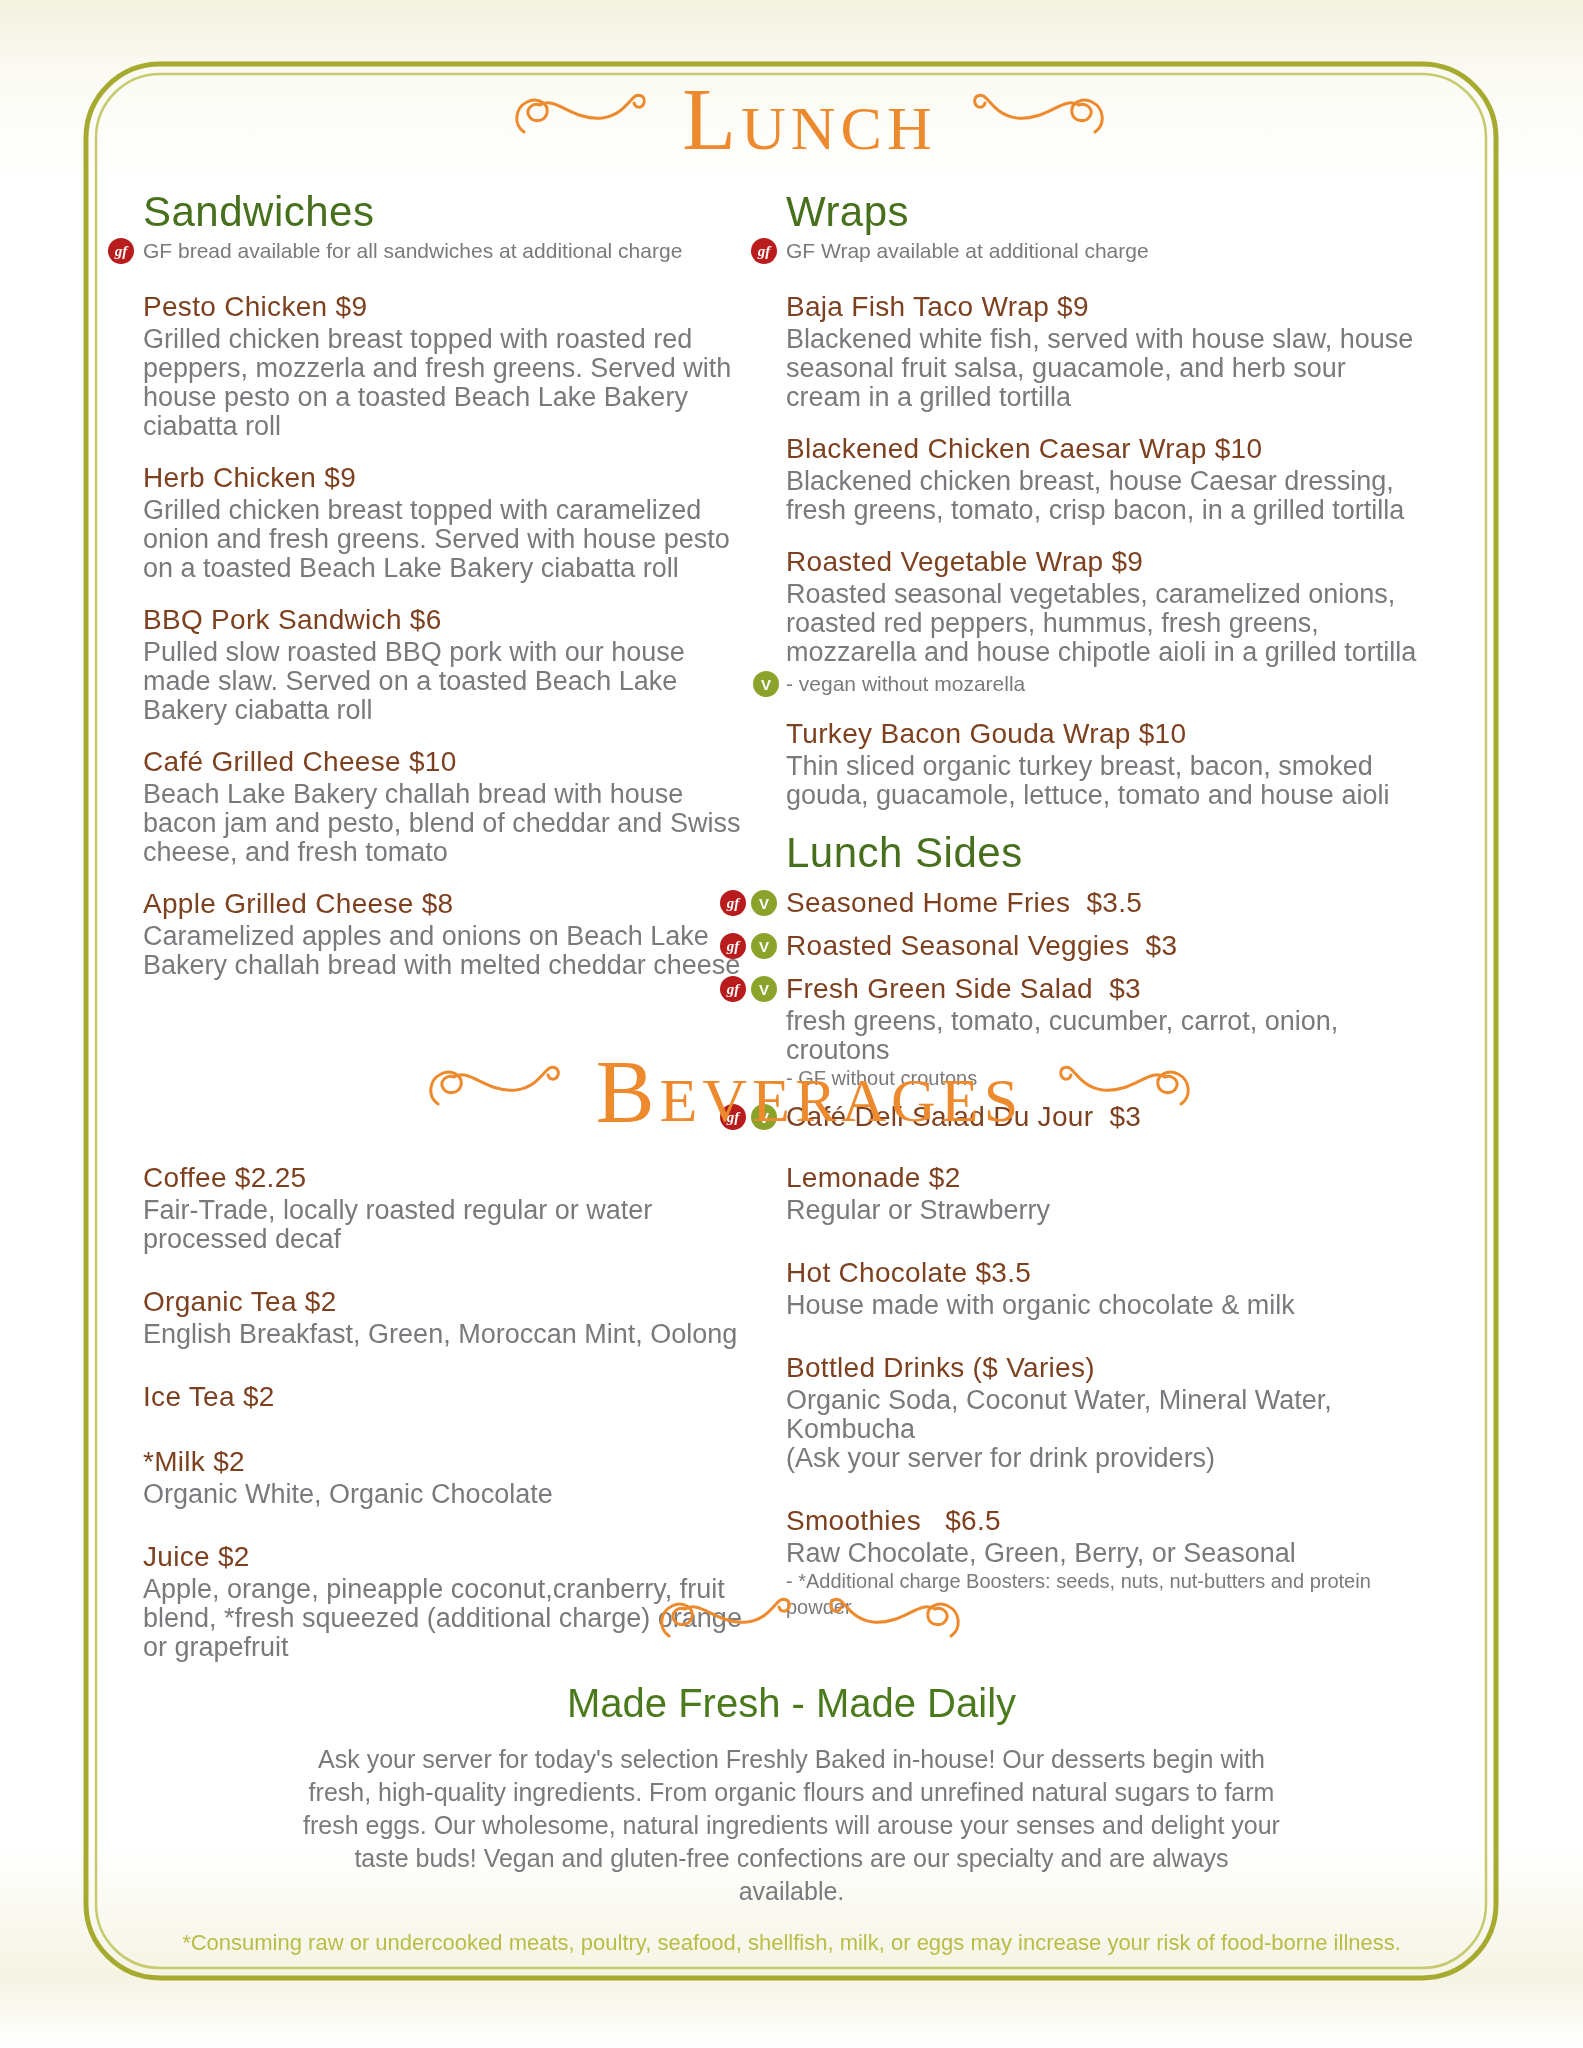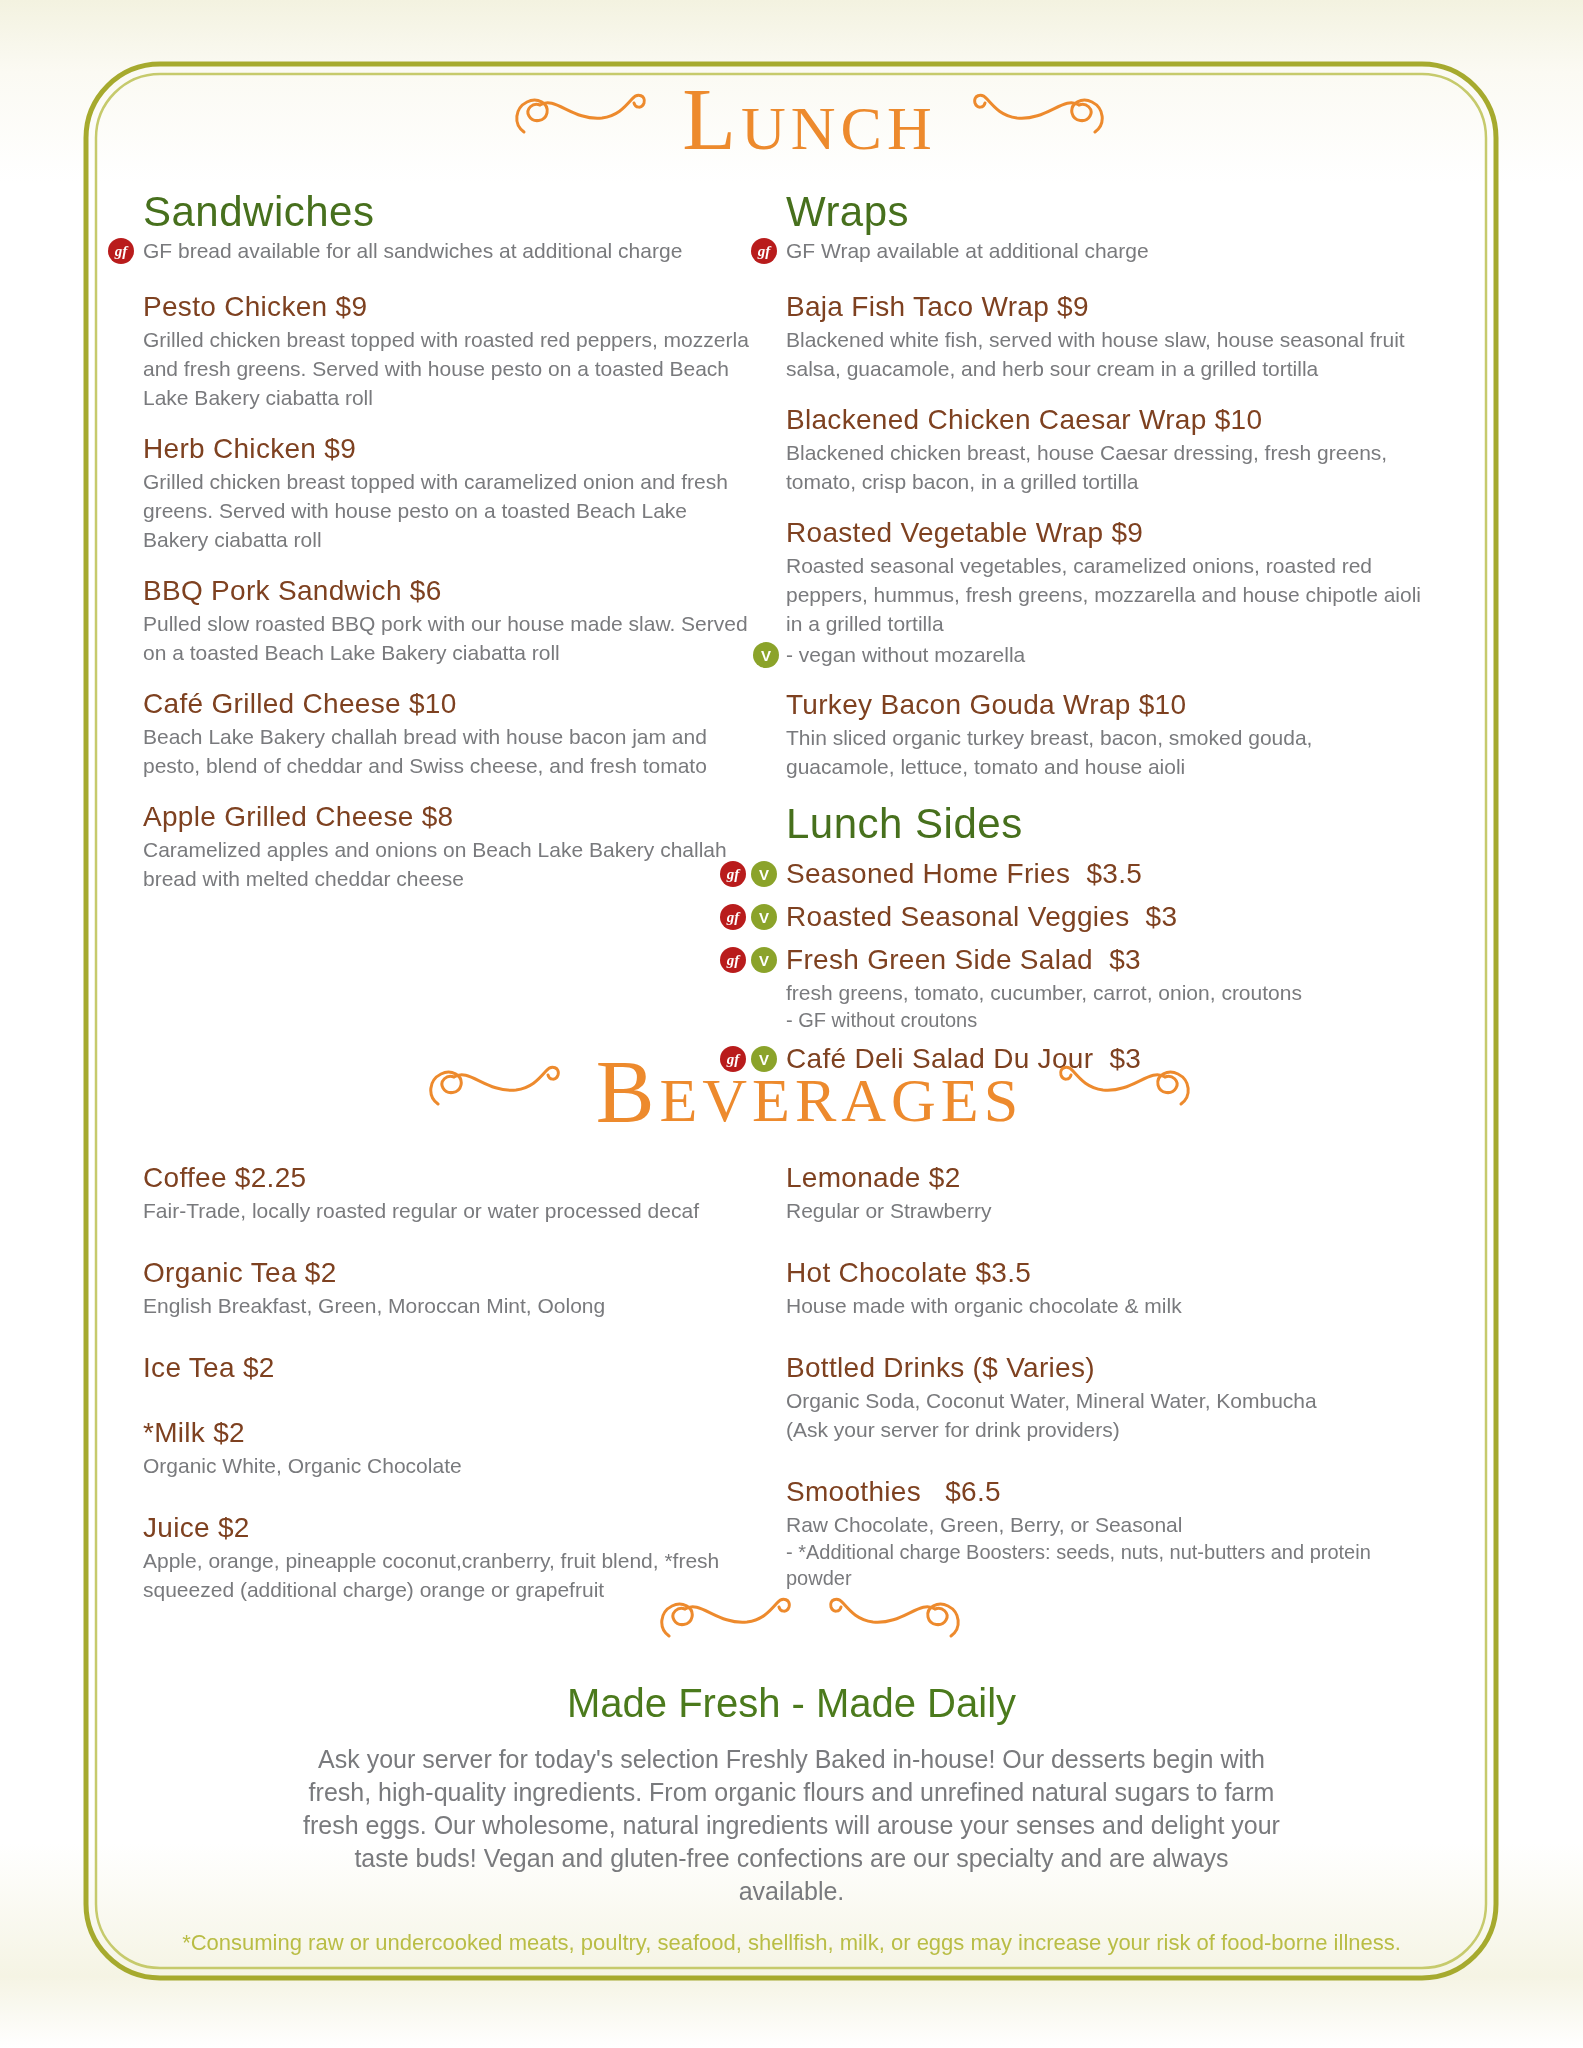--- a/index.html
+++ b/index.html
@@ -40,21 +40,21 @@
   .gf-note .badge{position:absolute;left:-35px;top:0;}
   .items{min-height:10px;}
   .item{margin-bottom:20px;}
   .bev-items .item{margin-bottom:31px;}
   .sides-list .item{margin-bottom:9px;}
   .item-title-row{position:relative;}
   .item-name{
     font-size:28px;line-height:34px;color:#7e4120;letter-spacing:0.3px;
   }
   .item-desc{
-    font-size:21px;line-height:29px;color:#797a7d;white-space:pre-line;margin-top:1px;
+    font-size:27px;line-height:29px;color:#797a7d;white-space:pre-line;margin-top:1px;
   }
   .item-subnote{font-size:20px;line-height:26px;color:#797a7d;}
   .item-vnote{position:relative;font-size:21px;line-height:26px;color:#797a7d;margin-top:4px;}
   .item-vnote .badge{position:absolute;left:-33px;top:0;}
   .badges{
     position:absolute;right:100%;margin-right:9px;top:4px;
     display:flex;gap:5px;
   }
   .badge{
     display:inline-flex;align-items:center;justify-content:center;

